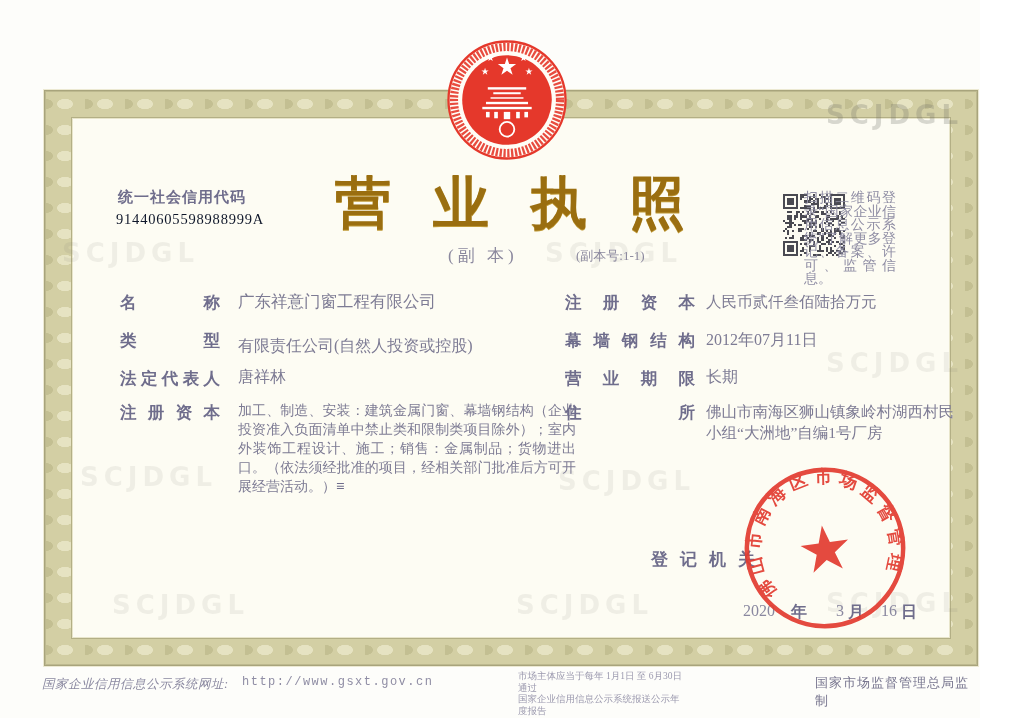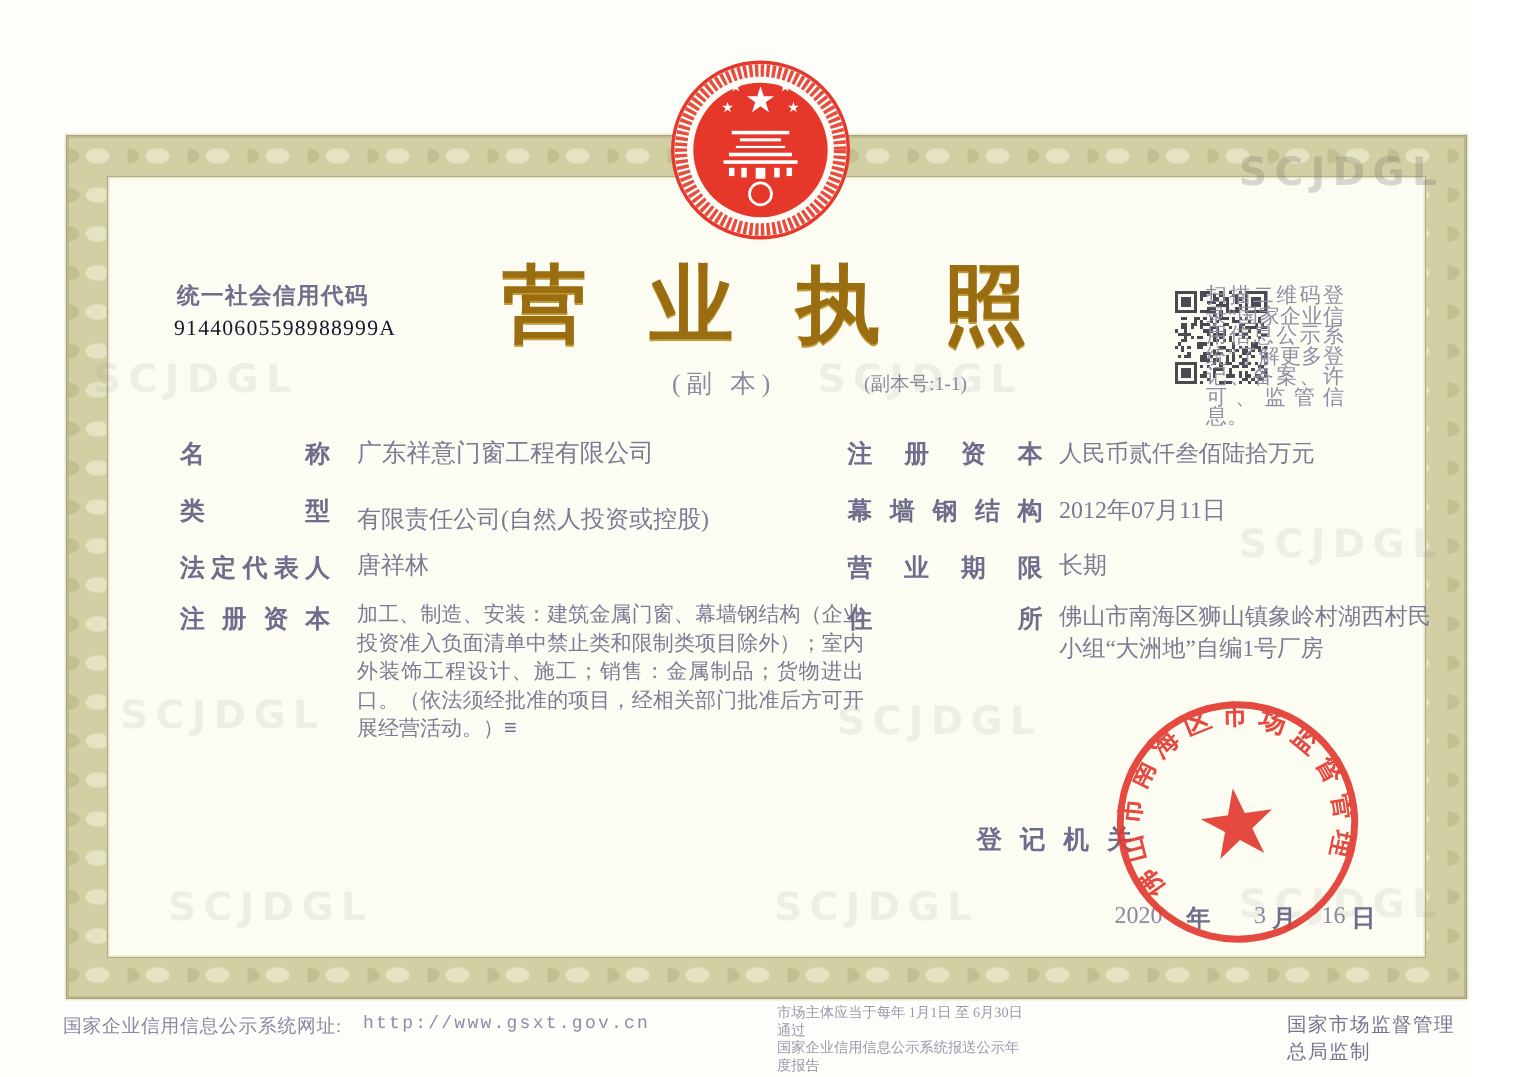--- a/index.html
+++ b/index.html
@@ -67,26 +67,26 @@
   .scope-end { font-weight:bold; font-size:15px; color:#6f6d8c; }
   .addr { width:252px; font-size:15.5px; line-height:21px; }
   
   .authority { left:638px; top:548px; width:104px; font-size:17px; font-weight:bold;
                text-align:justify; text-align-last:justify; display:inline-block;margin-left:13px; }
   .seal { position:absolute; left:741px; top:464px; width:168px; height:168px; z-index:5;
           transform:rotate(-8deg); opacity:0.92; }
   .date-part { position:absolute; top:602px; z-index:4; font-size:16px; color:#8a88a0; }
   .date-unit { color:#6f6d8c; font-weight:bold; }
   
-  .footer-label { left:42px; top:676px; font-size:12.5px; color:#8a88a0; letter-spacing:0.5px; }
+  .footer-label { left:42px; top:676px; font-size:12.5px; color:#8a88a0; letter-spacing:0.5px;font-style:italic; }
   .footer-url { left:242px; top:675px; font-size:12px; letter-spacing:1.5px; color:#8f8da4;
                 font-family:"Liberation Mono","DejaVu Sans Mono",monospace; }
   .footer-notice { left:518px; top:671px; width:170px; font-size:9.5px; line-height:11.5px;
                    color:#9b99ae; }
-  .footer-issuer { left:815px; top:674px; font-size:13px; color:#77758e; letter-spacing:1px;margin-left:43px; }
+  .footer-issuer { left:815px; top:674px; font-size:13px; color:#77758e; letter-spacing:1px; }
 </style>
 </head>
 <body>
 
 <div class="page">
 
   <div class="frame">
     <div class="paper"></div>
   </div>
 

